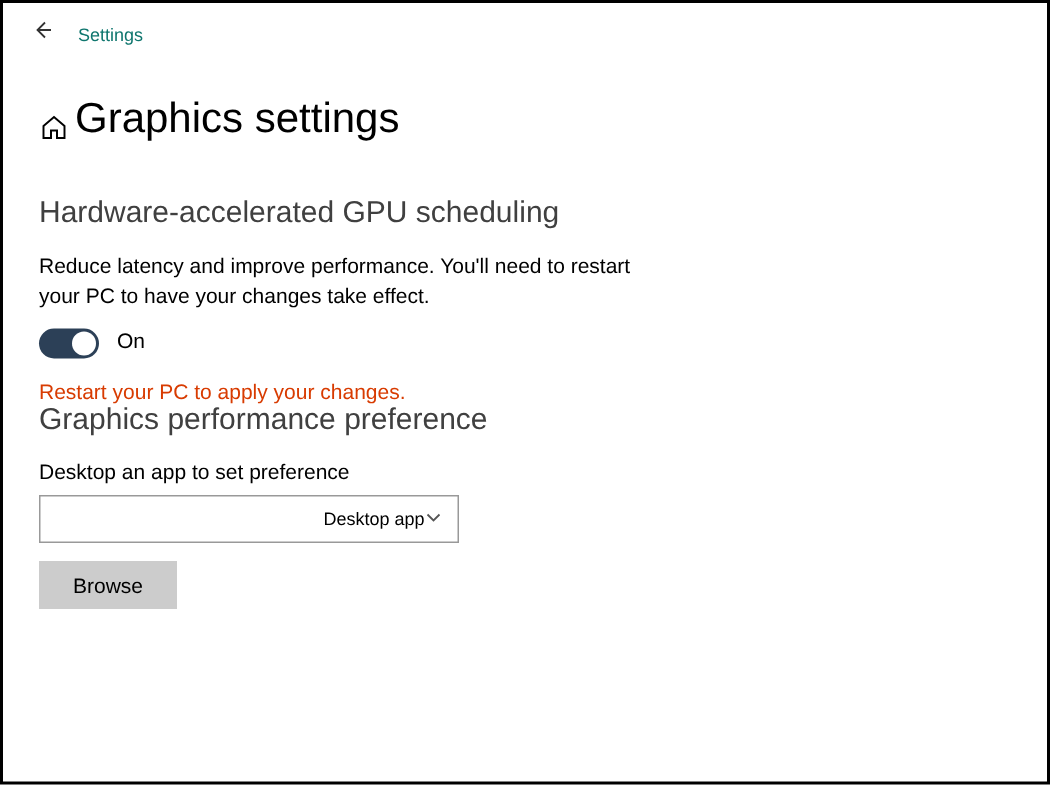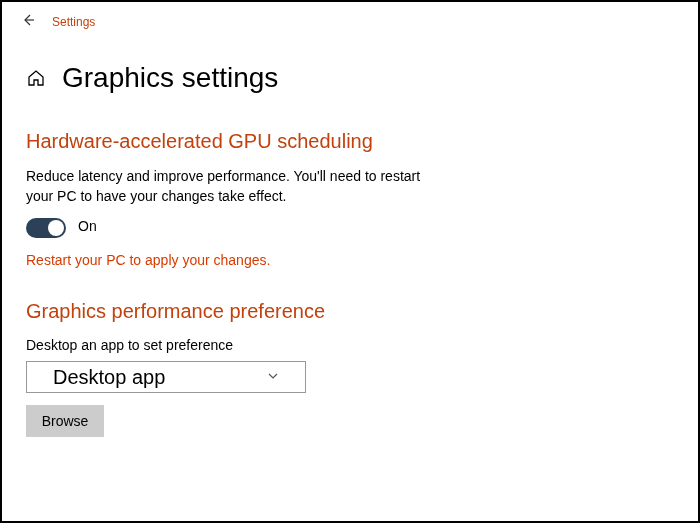--- a/index.html
+++ b/index.html
@@ -21,44 +21,44 @@
       padding: 10px 18px 0 18px;
       gap: 16px;
     }
     .back-arrow {
       font-size: 16px;
       color: #333;
       cursor: pointer;
     }
     .header-label {
       font-size: 12px;
-      color: #c2410c;
+      color: #0f766e;
     }
     .content {
       padding: 30px 24px 24px 24px;
     }
     .title-row {
       display: flex;
-      align-items: center;
-      gap: 16px;
+      align-items: flex-end;
+      gap: 4px;
       margin-bottom: 36px;
     }
     .home-icon {
       width: 20px;
       height: 20px;
     }
     .page-title {
       font-size: 28px;
       font-weight: 400;
       color: #000;
     }
     .section-heading {
       font-size: 20px;
       font-weight: 500;
-      color: #c2410c;
+      color: #404040;
       margin-bottom: 14px;
     }
     .section-desc {
       font-size: 14px;
       color: #000000;
       line-height: 1.4;
       margin-bottom: 12px;
       max-width: 420px;
     }
     .toggle-row {
@@ -84,47 +84,46 @@
       background: #fff;
       border-radius: 50%;
     }
     .toggle-label {
       font-size: 14px;
       color: #000;
     }
     .warning-text {
       font-size: 14px;
       color: #d83b01;
-      margin-bottom: 32px;
     }
     .field-label {
       font-size: 14px;
       color: #000;
       margin-bottom: 8px;
     }
     .dropdown {
       width: 280px;
       height: 32px;
       border: 1px solid #999;
       background: #fff;
       display: flex;
       align-items: center;
-      justify-content: space-between;
-      padding: 0 26px;
-      font-size: 20px;
+      justify-content: flex-end;
+      padding: 0 10px;
+      font-size: 12px;
       color: #000;
       cursor: pointer;
       margin-bottom: 12px;
     }
     .dropdown-chevron {
       font-size: 12px;
       color: #555;
     }
     .browse-button {
-      width: 78px;
+      width: 92px;
       height: 32px;
       background: #ccc;
       border: none;
       font-size: 14px;
       color: #000;
       cursor: pointer;
       text-align: center;
     }
   </style>
 </head>

